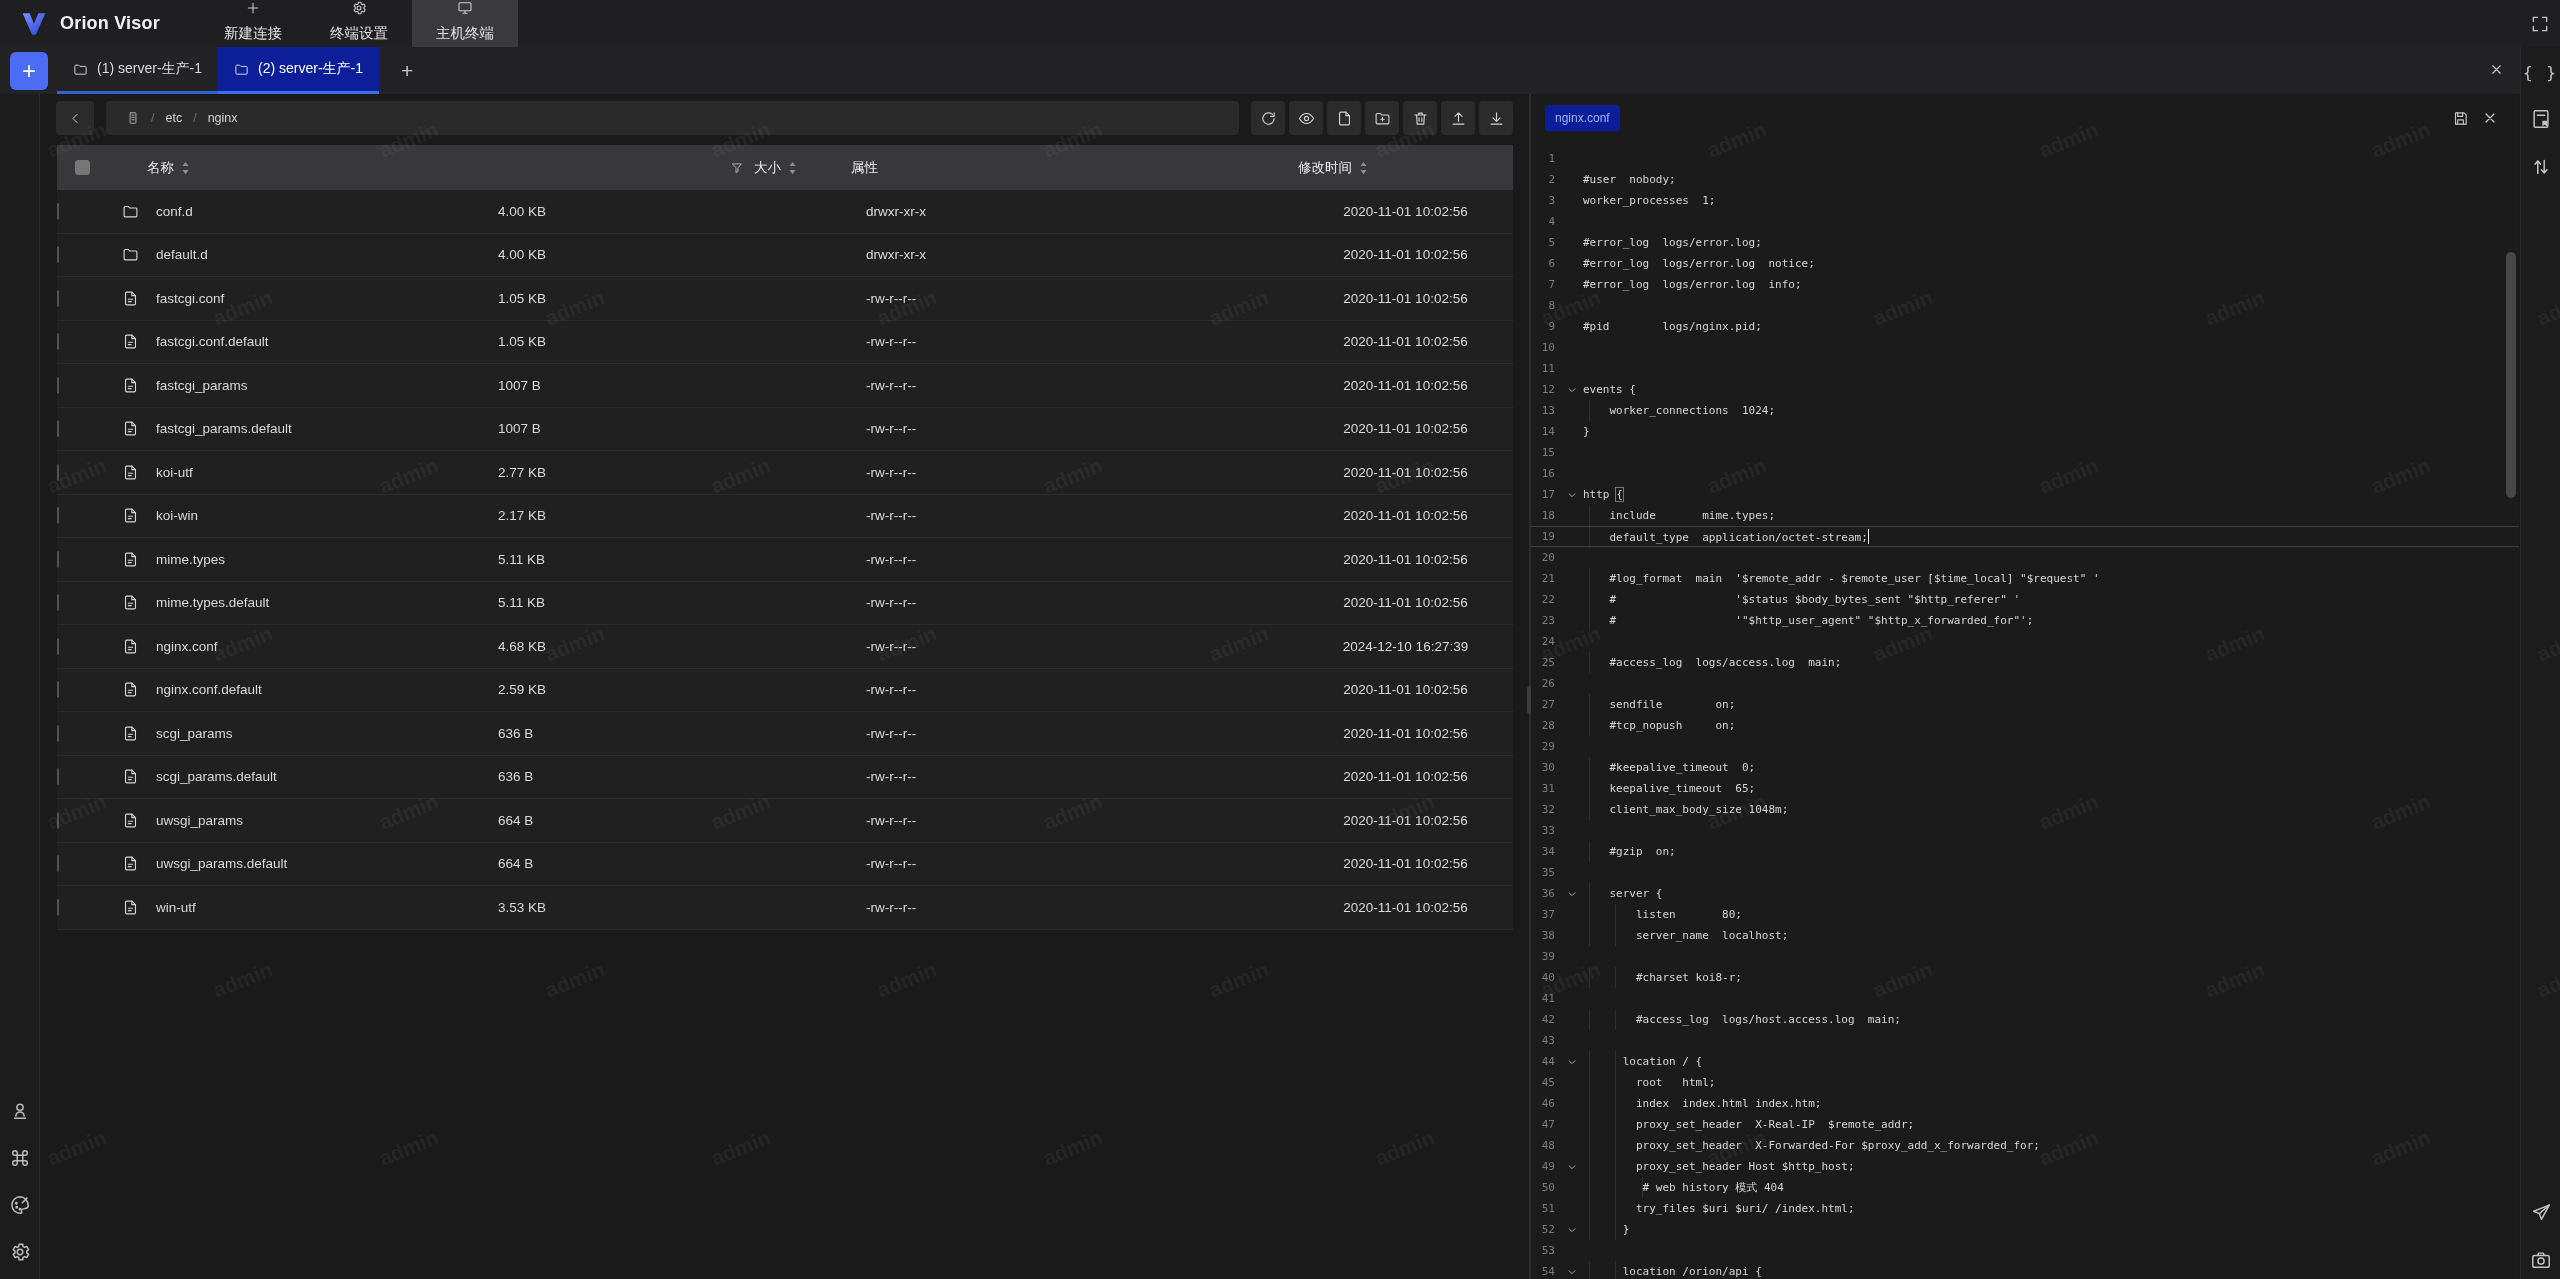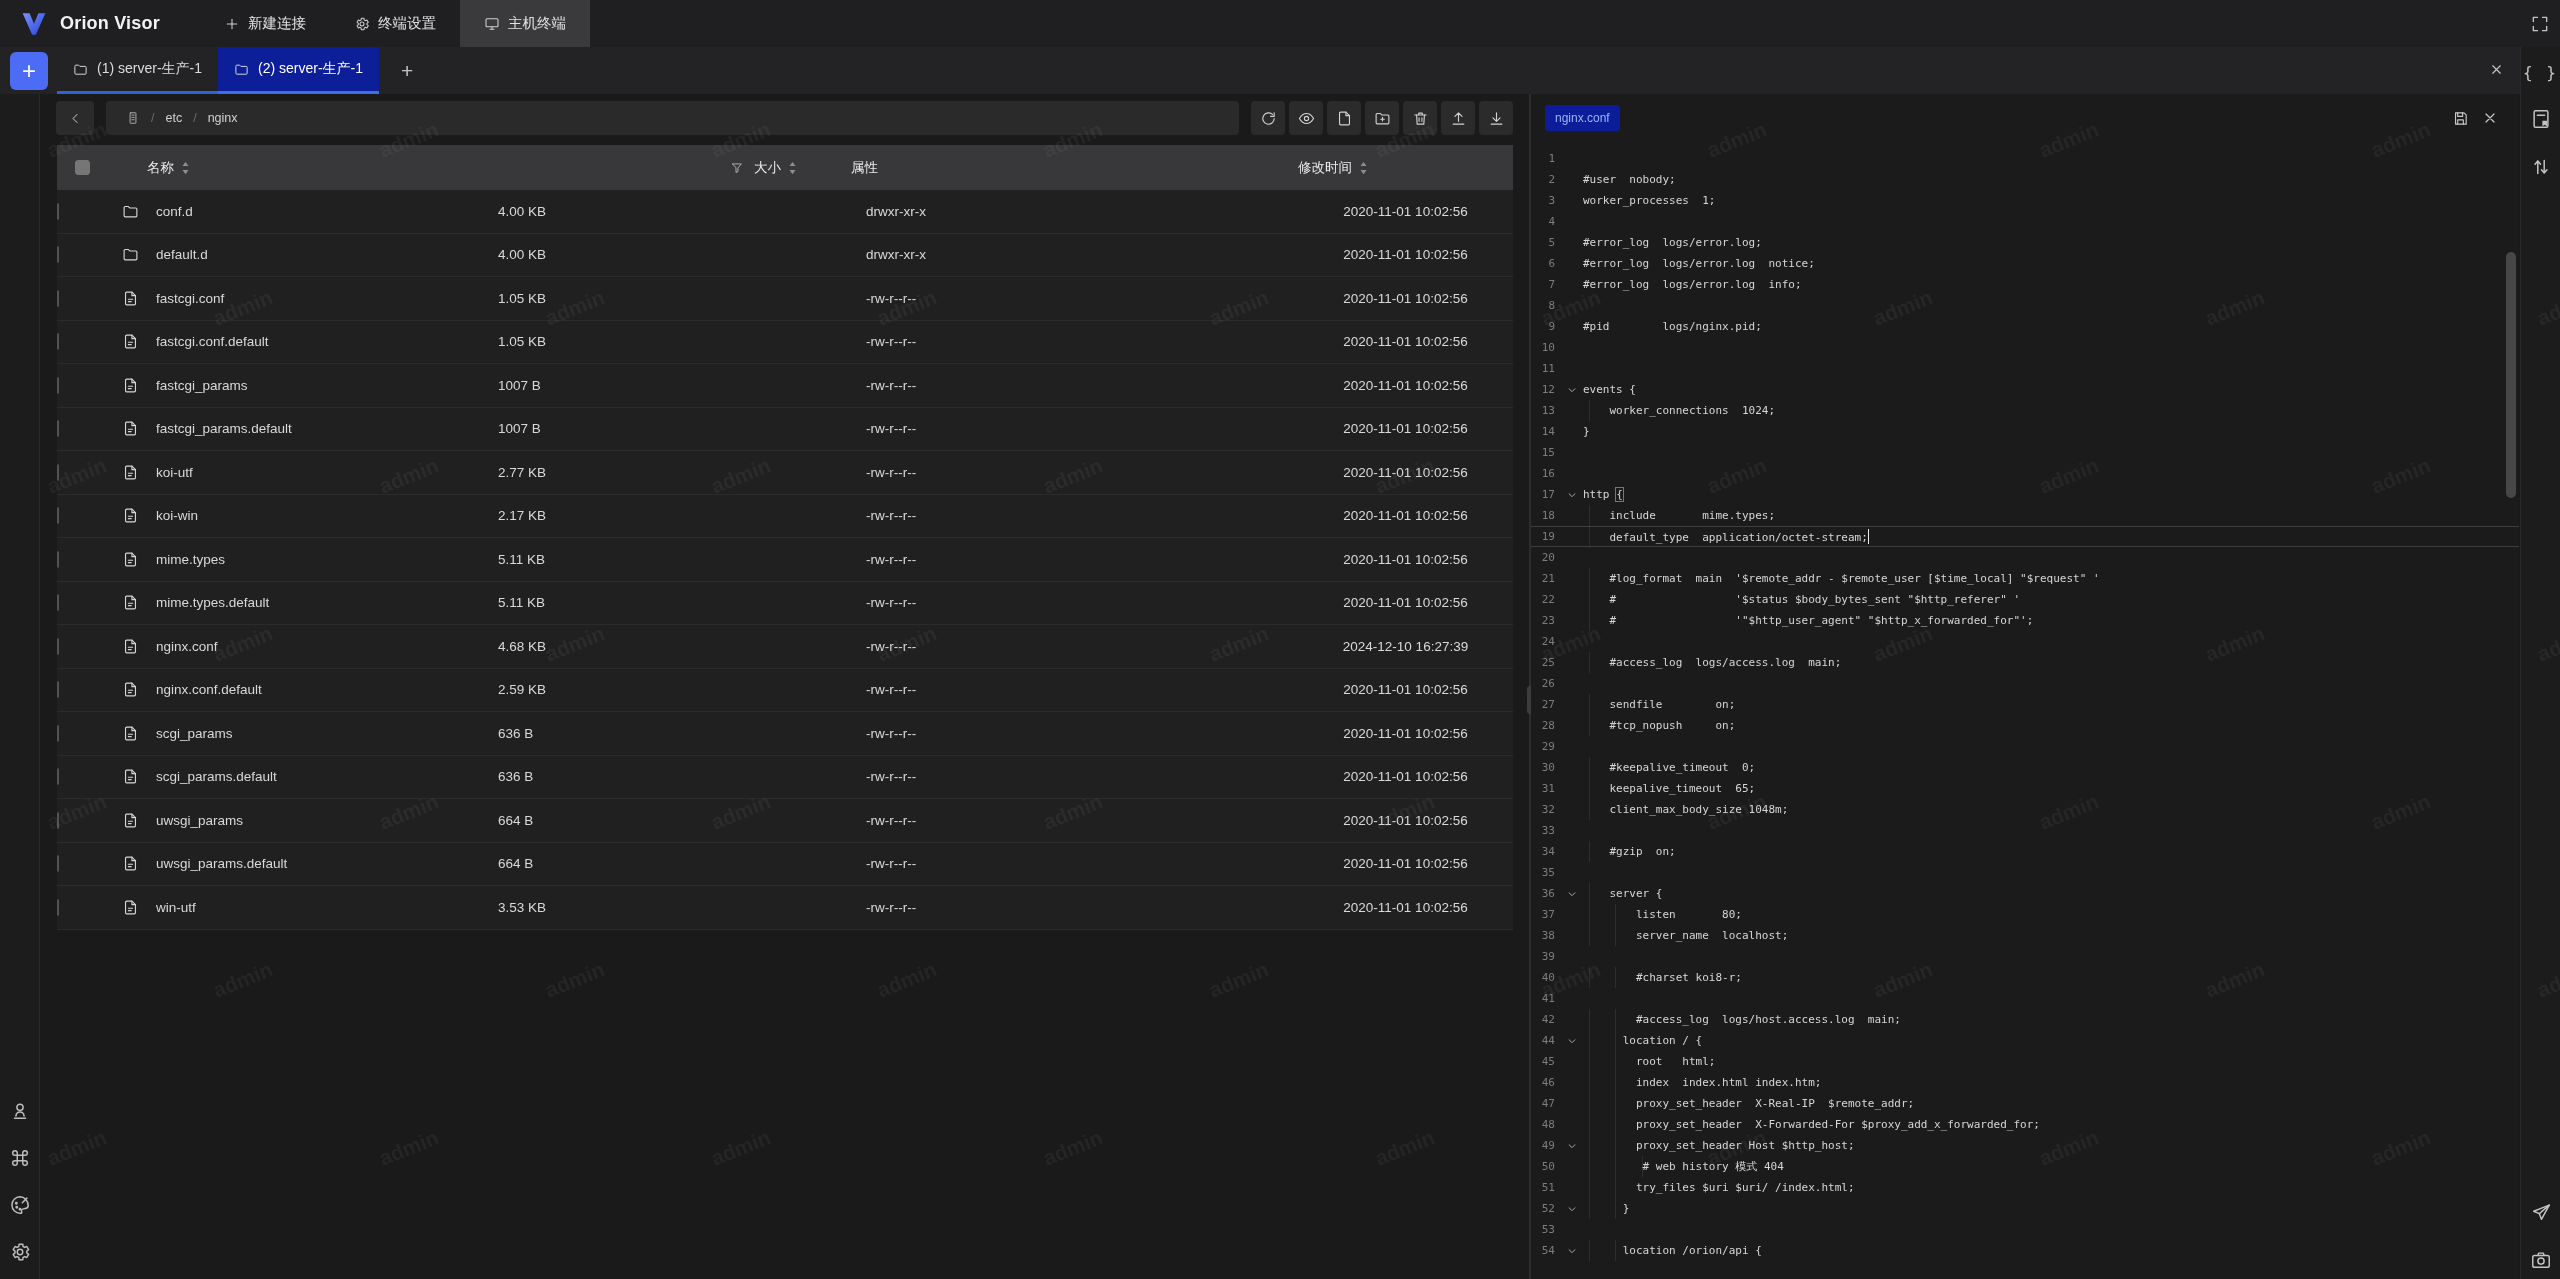--- a/index.html
+++ b/index.html
@@ -6,21 +6,21 @@
   html,body { width:2560px; height:1279px; overflow:hidden; background:#151515;
     font-family:"Liberation Sans","DejaVu Sans",sans-serif; color:#d8d8d8; }
   .ic svg { fill:none; stroke:currentColor; stroke-width:1.6; stroke-linecap:round; stroke-linejoin:round; display:block; }
   .ic { display:inline-flex; align-items:center; justify-content:center; }
 
   
   .topbar { height:47px; background:#1f1f21; display:flex; align-items:stretch; position:relative; }
   .logo { display:flex; align-items:center; gap:10px; padding-left:18px; }
   .logo-title { font-size:18px; font-weight:bold; color:#f2f2f2; letter-spacing:.2px; }
   .menu { display:flex; margin-left:40px; }
-  .menu-item { display:flex; align-items:center; gap:8px; padding:0 24px; font-size:14.5px; color:#e3e3e3; cursor:default; }
+  .menu-item { display:flex; align-items:center; gap:8px; padding:0 24px; font-size:14.5px; color:#e3e3e3; cursor:default;flex-direction:column; }
   .menu-item .ic { color:#cfcfcf; }
   .menu-item.active { background:#3a3a3d; }
   .topbar-right { position:absolute; right:10px; top:0; height:47px; display:flex; align-items:center; color:#c6c6c6; }
 
   
   .below { display:flex; height:1232px; }
   .main-col { width:2520px; display:flex; flex-direction:column; }
 
   
   .tabbar { height:47px; background:#232325; display:flex; align-items:center; }
@@ -887,20 +887,25 @@
                 <span class="ln">41</span>
                 <span class="fold"></span>
                 <span class="codetxt"></span>
               </div>
               <div class="code-line">
                 <span class="guide" style="left: 58px;"></span>
                 <span class="guide" style="left: 84.468px;"></span>
                 <span class="ln">42</span>
                 <span class="fold"></span>
                 <span class="codetxt">        #access_log  logs/host.access.log  main;</span>
+              </div>
+              <div class="code-line">
+                <span class="ln">43</span>
+                <span class="fold"></span>
+                <span class="codetxt"></span>
               </div>
               <div class="code-line">
                 <span class="guide" style="left: 58px;"></span>
                 <span class="guide" style="left: 84.468px;"></span>
                 <span class="ln">44</span>
                 <span class="fold">
                   <svg width="10" height="10" viewBox="0 0 24 24" style="fill:none;stroke:currentColor;stroke-width:2.4;stroke-linecap:round;stroke-linejoin:round">
                     <path d="M5 9l7 7 7-7"></path>
                   </svg>
                 </span>

